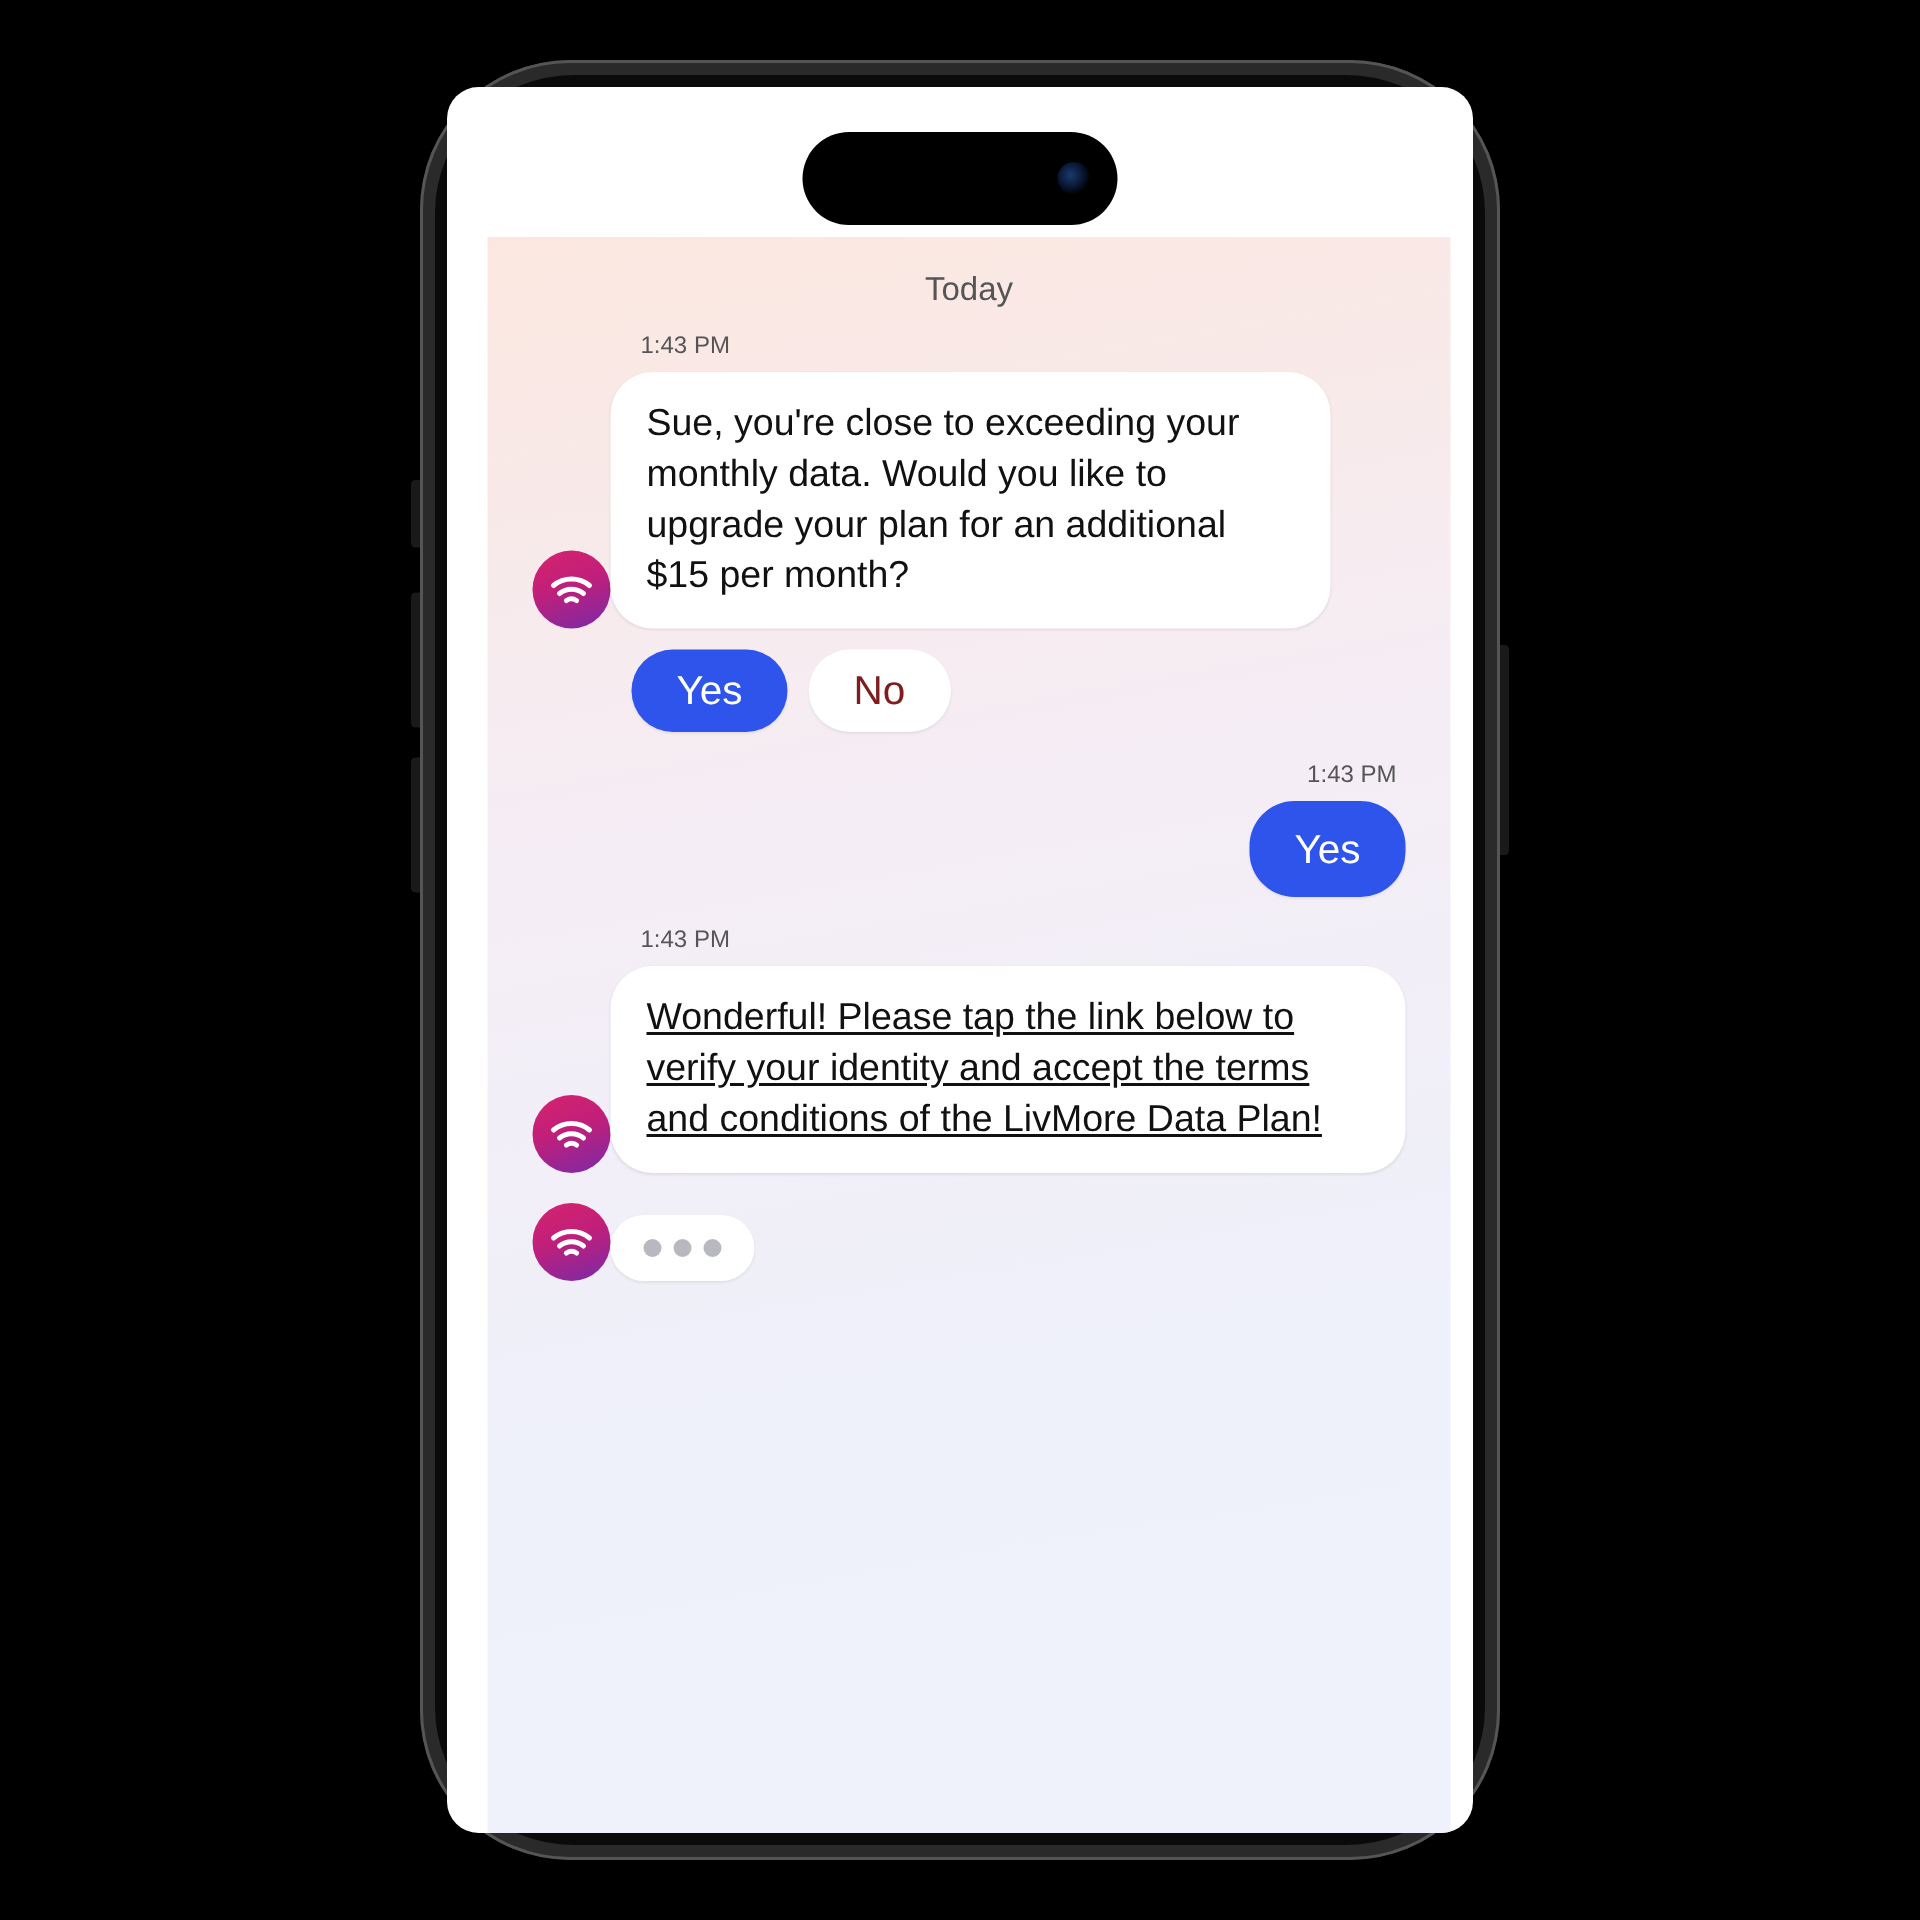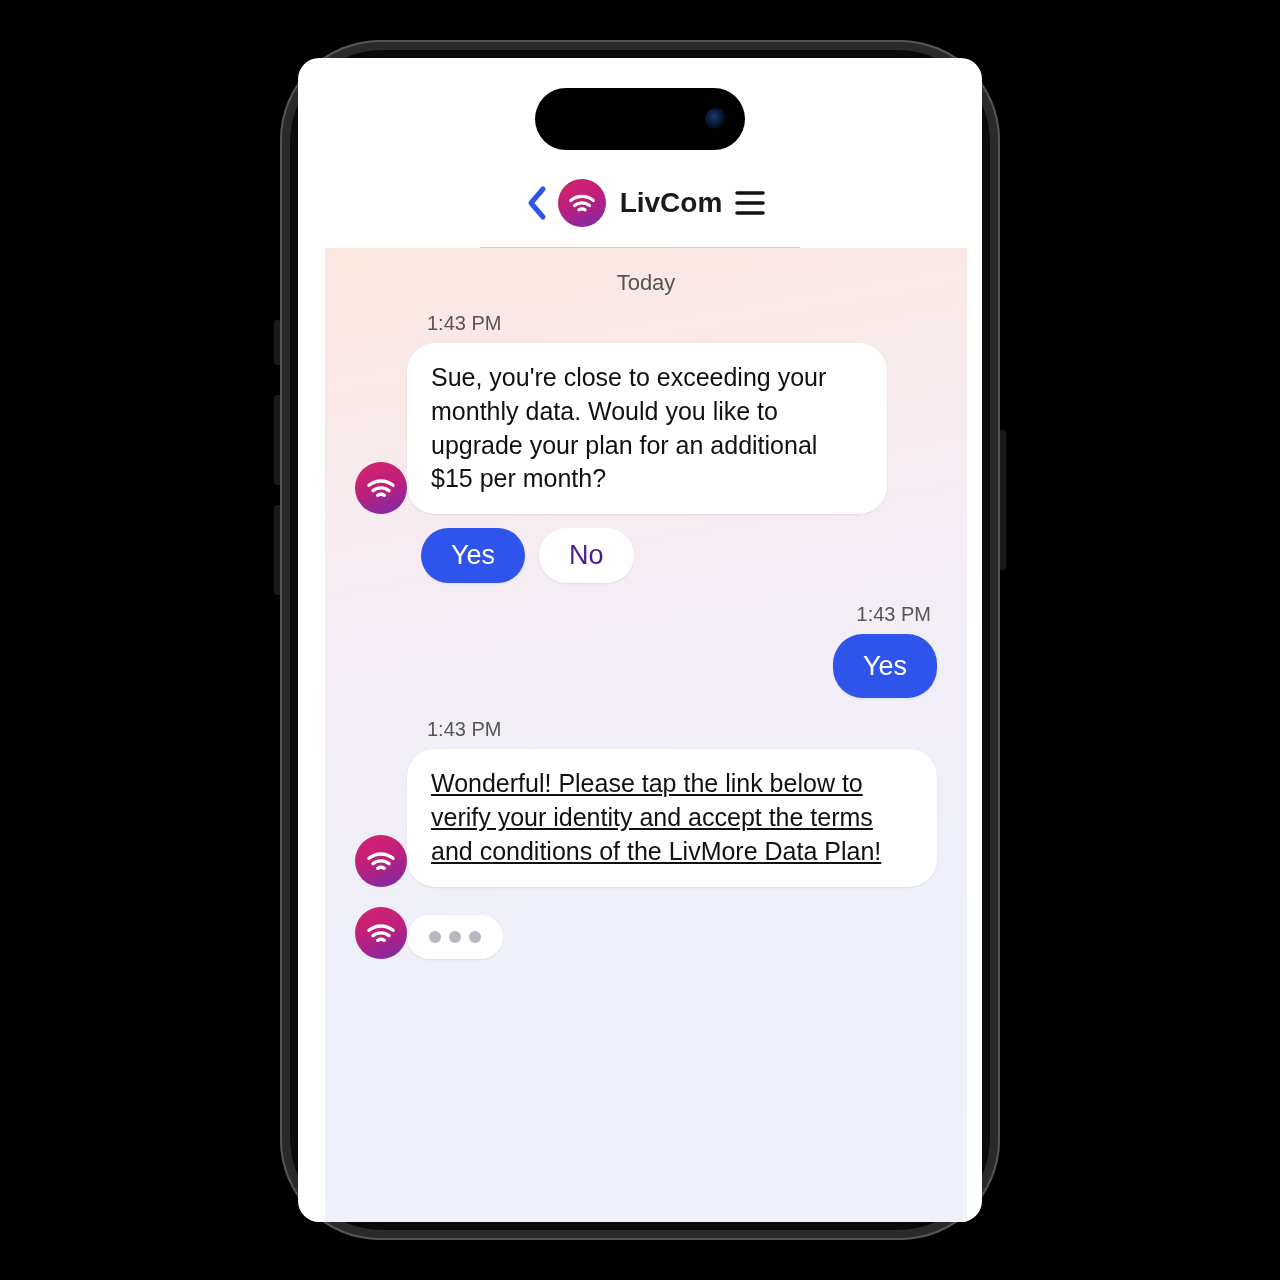--- a/index.html
+++ b/index.html
@@ -120,21 +120,21 @@
   }
   .day-divider {
     text-align: center;
     color: #555;
     font-size: 22px;
     margin-bottom: 16px;
   }
 
   .msg-block { margin-bottom: 20px; }
   .timestamp {
-    font-size: 20px; color: #555; margin: 6px 0 8px 0;
+    font-size: 16px; color: #555; margin: 6px 0 8px 0;
   }
   .ts-left { text-align: left; padding-left: 72px; }
   .ts-right { text-align: right; padding-right: 6px; }
 
   .row { display: flex; align-items: flex-end; }
   .row.right { justify-content: flex-end; }
 
   .bubble {
     background: #fff;
     color: #111;
@@ -159,21 +159,21 @@
     display: flex; gap: 14px;
     padding-left: 66px; margin-top: 14px;
   }
   .qr {
     border-radius: 999px;
     padding: 12px 30px;
     font-size: 27px;
     box-shadow: 0 1px 2px rgba(0,0,0,.08);
   }
   .qr.primary { background: #2f54eb; color: #fff; }
-  .qr.secondary { background: #fff; color: #4c1d95; }
+  .qr.secondary { background: #fff; color: #7f1d1d; }
 
   .typing {
     display: flex; gap: 8px;
     background: #fff;
     border-radius: 26px;
     padding: 16px 22px;
     box-shadow: 0 1px 2px rgba(0,0,0,.08);
     width: fit-content;
   }
   .typing .dot {
@@ -226,44 +226,20 @@
           <span class="battery-icon">
             <svg width="34" height="18" viewBox="0 0 34 18" fill="none" stroke="#111" stroke-width="2">
               <rect x="1" y="1" width="28" height="16" rx="4"></rect>
               <rect x="31" y="5" width="3" height="8" rx="1" fill="#111" stroke="none"></rect>
               <rect x="4" y="4" width="8" height="10" rx="2" fill="#111" stroke="none"></rect>
             </svg>
           </span>
         </div>
       </div>
 
-      <div class="nav">
-        <div class="nav-back">
-          <svg width="22" height="36" viewBox="0 0 22 36" fill="none" stroke="#2f54eb" stroke-width="5" stroke-linecap="round" stroke-linejoin="round">
-            <polyline points="18,4 6,18 18,32"></polyline>
-          </svg>
-        </div>
-        <div class="nav-title">
-          <span class="brand-avatar">
-            <svg width="30" height="30" viewBox="0 0 24 24" fill="none" stroke="#fff" stroke-width="2.5" stroke-linecap="round">
-              <path d="M3 10a14 14 0 0118 0"></path>
-              <path d="M6 14a9.5 9.5 0 0112 0"></path>
-              <path d="M9.5 17.5a4.5 4.5 0 015 0"></path>
-            </svg>
-          </span>
-          <span>LivCom</span>
-        </div>
-        <div class="nav-menu">
-          <svg width="32" height="26" viewBox="0 0 32 26" stroke="#111" stroke-width="3.5" stroke-linecap="round">
-            <line x1="3" y1="3" x2="29" y2="3"></line>
-            <line x1="3" y1="13" x2="29" y2="13"></line>
-            <line x1="3" y1="23" x2="29" y2="23"></line>
-          </svg>
-        </div>
-      </div>
 
       <div class="chat">
         <div class="day-divider">Today</div>
 
         <div class="msg-block">
           <div class="timestamp ts-left">1:43 PM</div>
           <div class="row">
             <div class="avatar-col">
               <span class="brand-avatar small">
                 <svg width="32" height="32" viewBox="0 0 24 24" fill="none" stroke="#fff" stroke-width="2.5" stroke-linecap="round">

